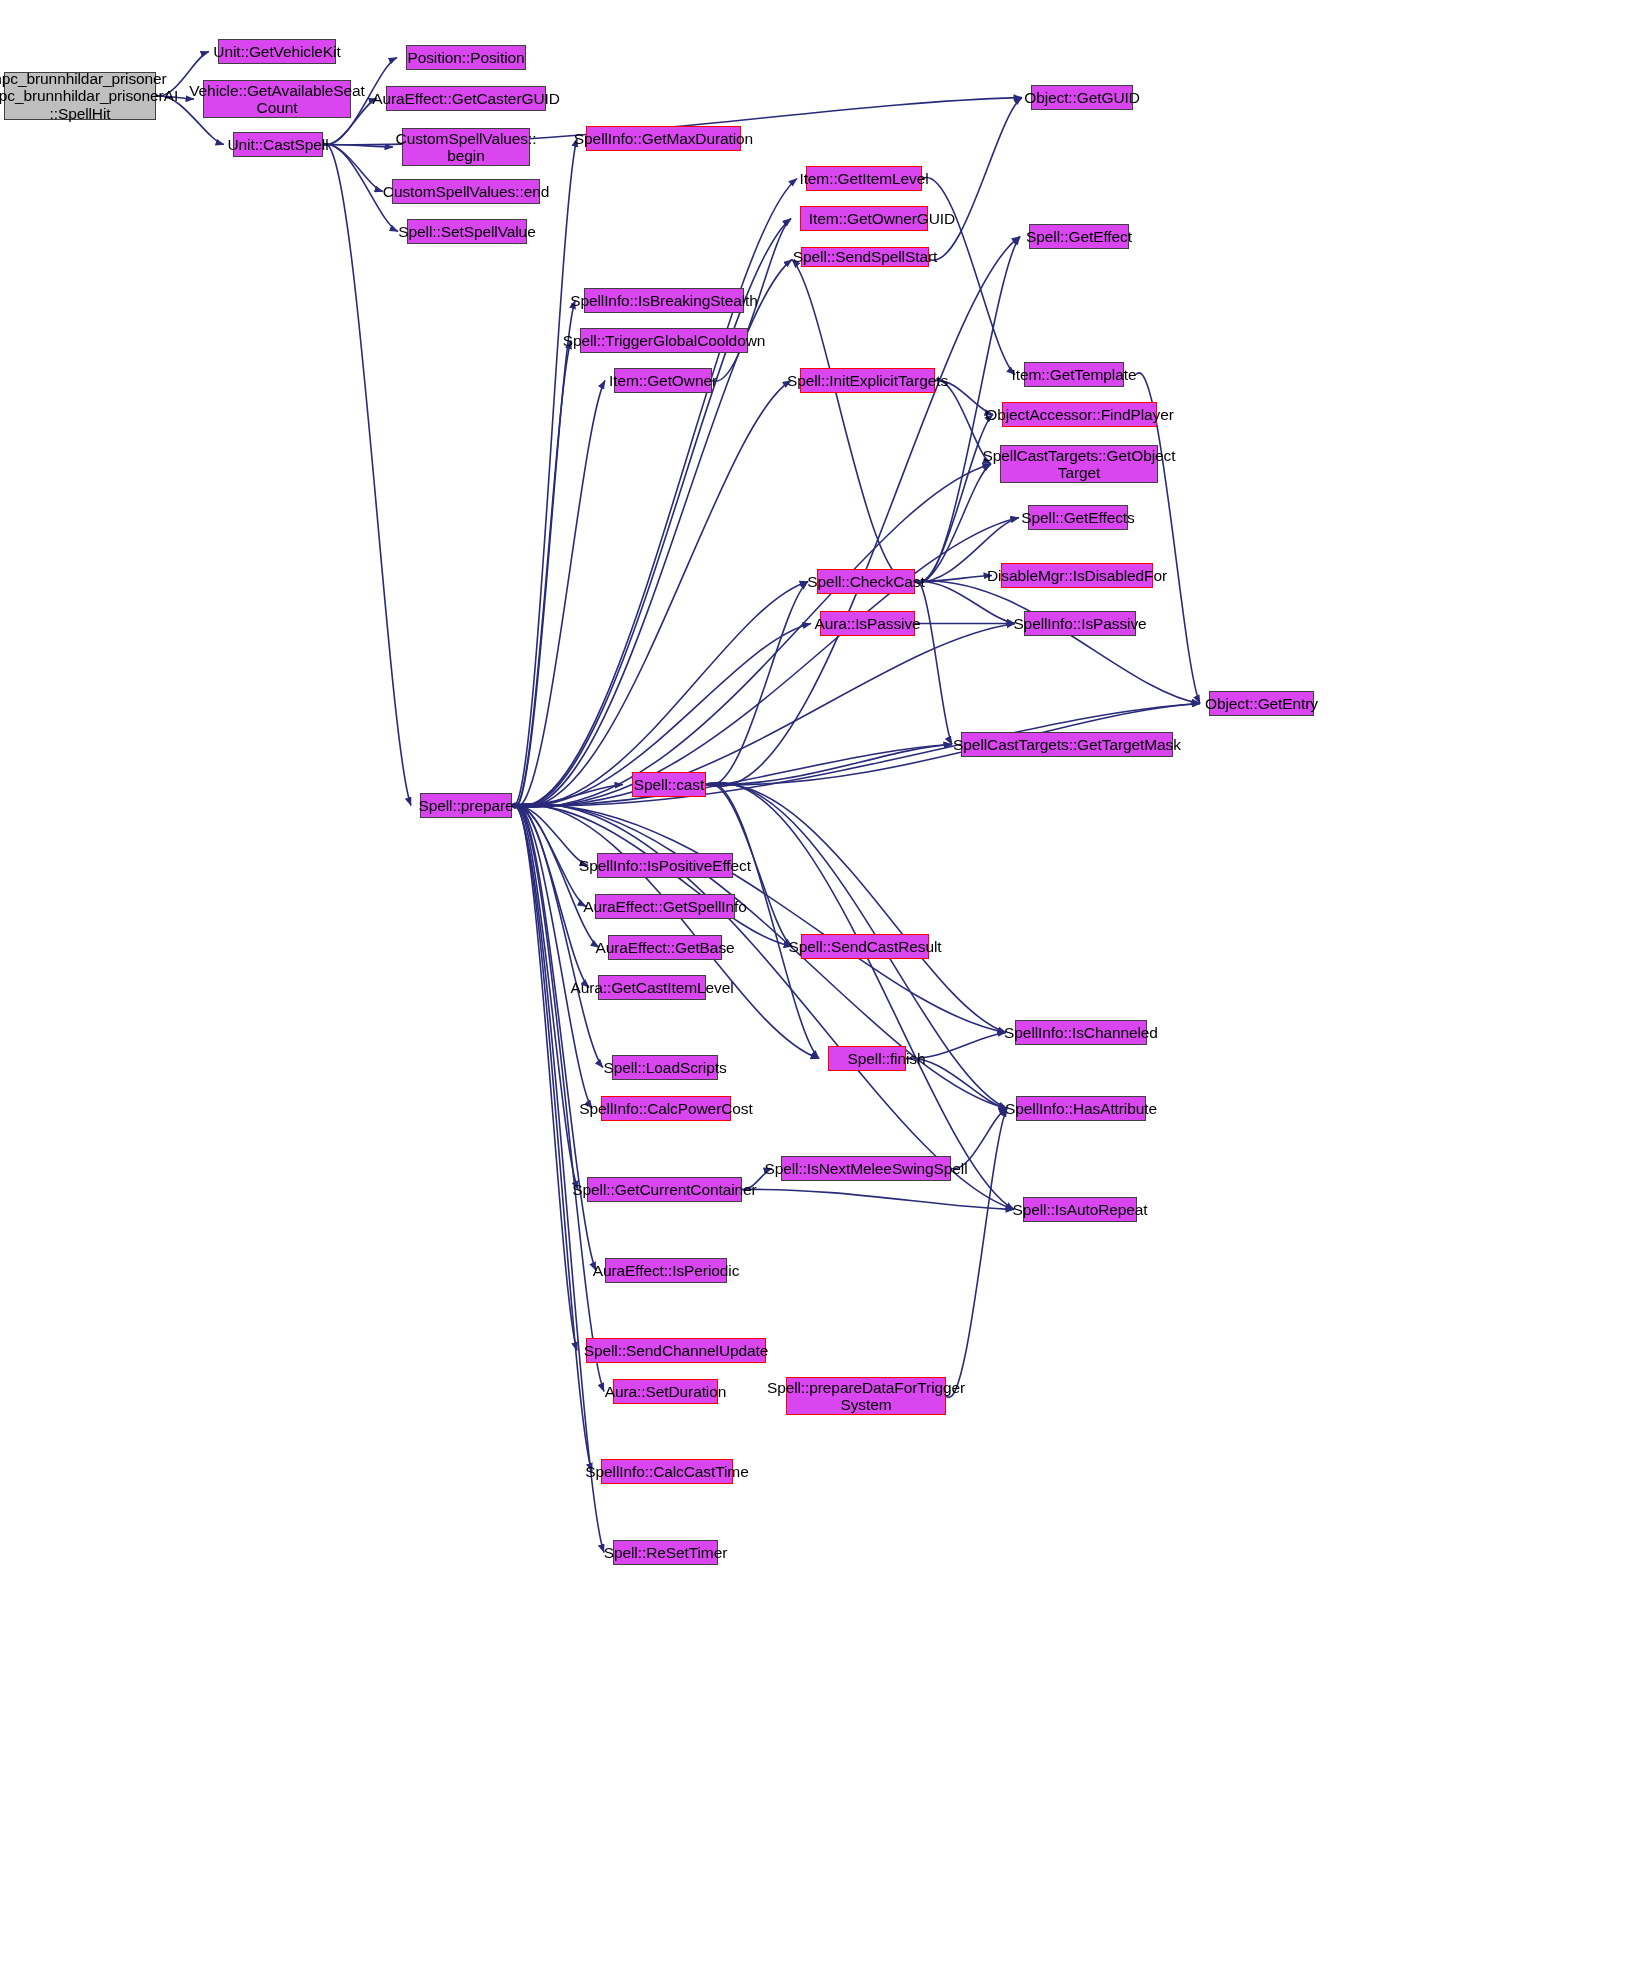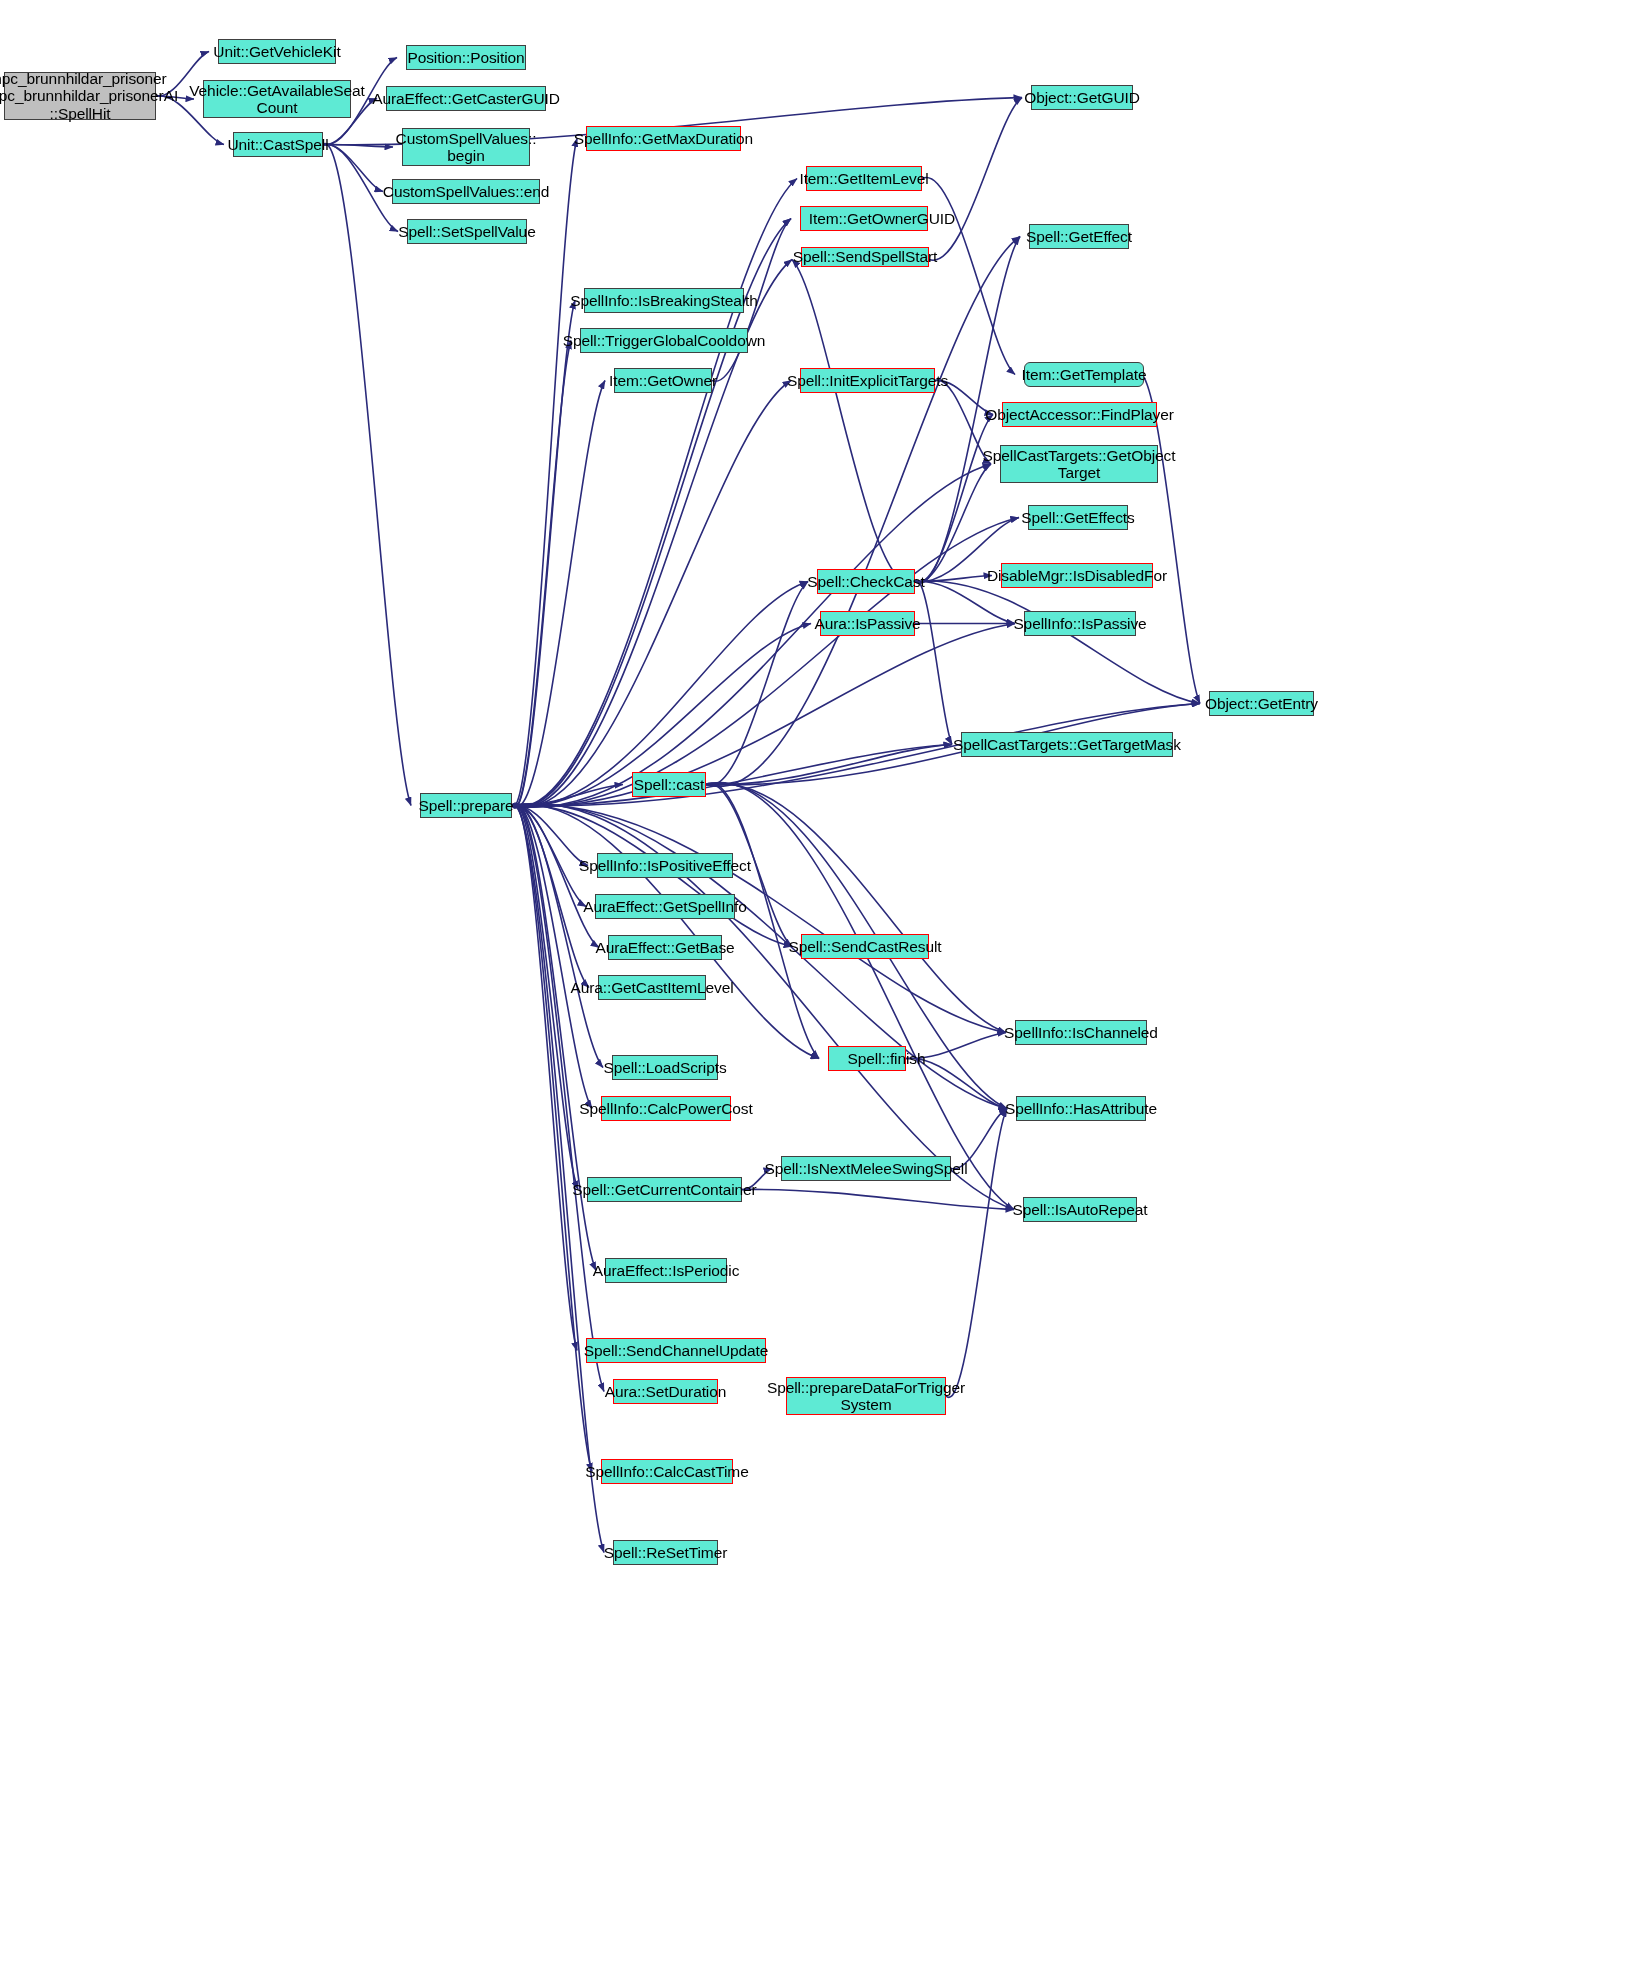--- a/index.html
+++ b/index.html
@@ -19,21 +19,21 @@
     height:1966px;
     pointer-events:none;
   }
   .node{
     position:absolute;
     box-sizing:border-box;
     display:flex;
     align-items:center;
     justify-content:center;
     text-align:center;
-    background:#5eead4;
+    background:#d946ef;
     border:1px solid #404040;
     color:#000000;
     font-size:15.5px;
     line-height:1.12;
     letter-spacing:-0.1px;
     padding:1px 4px;
     white-space:pre-line;
     z-index:5;
   }
   .node.red{ border:1px solid #ff0000; }
@@ -163,21 +163,21 @@
     <div class="node red" style="left: 601px; top: 1096px; width: 130px; height: 25px;">SpellInfo::CalcPowerCost</div>
     <div class="node" style="left: 587px; top: 1177px; width: 155px; height: 25px;">Spell::GetCurrentContainer</div>
     <div class="node" style="left: 605px; top: 1258px; width: 122px; height: 25px;">AuraEffect::IsPeriodic</div>
     <div class="node red" style="left: 586px; top: 1338px; width: 180px; height: 25px;">Spell::SendChannelUpdate</div>
     <div class="node red" style="left: 613px; top: 1379px; width: 105px; height: 25px;">Aura::SetDuration</div>
     <div class="node red" style="left: 601px; top: 1459px; width: 132px; height: 25px;">SpellInfo::CalcCastTime</div>
     <div class="node" style="left: 613px; top: 1540px; width: 105px; height: 25px;">Spell::ReSetTimer</div>
     <div class="node" style="left: 781px; top: 1156px; width: 170px; height: 25px;">Spell::IsNextMeleeSwingSpell</div>
     <div class="node" style="left: 1031px; top: 85px; width: 102px; height: 25px;">Object::GetGUID</div>
     <div class="node" style="left: 1029px; top: 224px; width: 100px; height: 25px;">Spell::GetEffect</div>
-    <div class="node" style="left: 1024px; top: 362px; width: 120px; height: 25px; border-radius: 6px;">Item::GetTemplate</div>
+    <div class="node" style="left: 1024px; top: 362px; width: 100px; height: 25px;">Item::GetTemplate</div>
     <div class="node red" style="left: 1002px; top: 402px; width: 155px; height: 25px;">ObjectAccessor::FindPlayer</div>
     <div class="node" style="left: 1000px; top: 445px; width: 158px; height: 38px;">SpellCastTargets::GetObject
 Target</div>
     <div class="node" style="left: 1028px; top: 505px; width: 100px; height: 25px;">Spell::GetEffects</div>
     <div class="node red" style="left: 1001px; top: 563px; width: 152px; height: 25px;">DisableMgr::IsDisabledFor</div>
     <div class="node" style="left: 1024px; top: 611px; width: 112px; height: 25px;">SpellInfo::IsPassive</div>
     <div class="node" style="left: 961px; top: 732px; width: 212px; height: 25px;">SpellCastTargets::GetTargetMask</div>
     <div class="node" style="left: 1015px; top: 1020px; width: 132px; height: 25px;">SpellInfo::IsChanneled</div>
     <div class="node" style="left: 1016px; top: 1096px; width: 130px; height: 25px;">SpellInfo::HasAttribute</div>
     <div class="node" style="left: 1023px; top: 1197px; width: 114px; height: 25px;">Spell::IsAutoRepeat</div>

